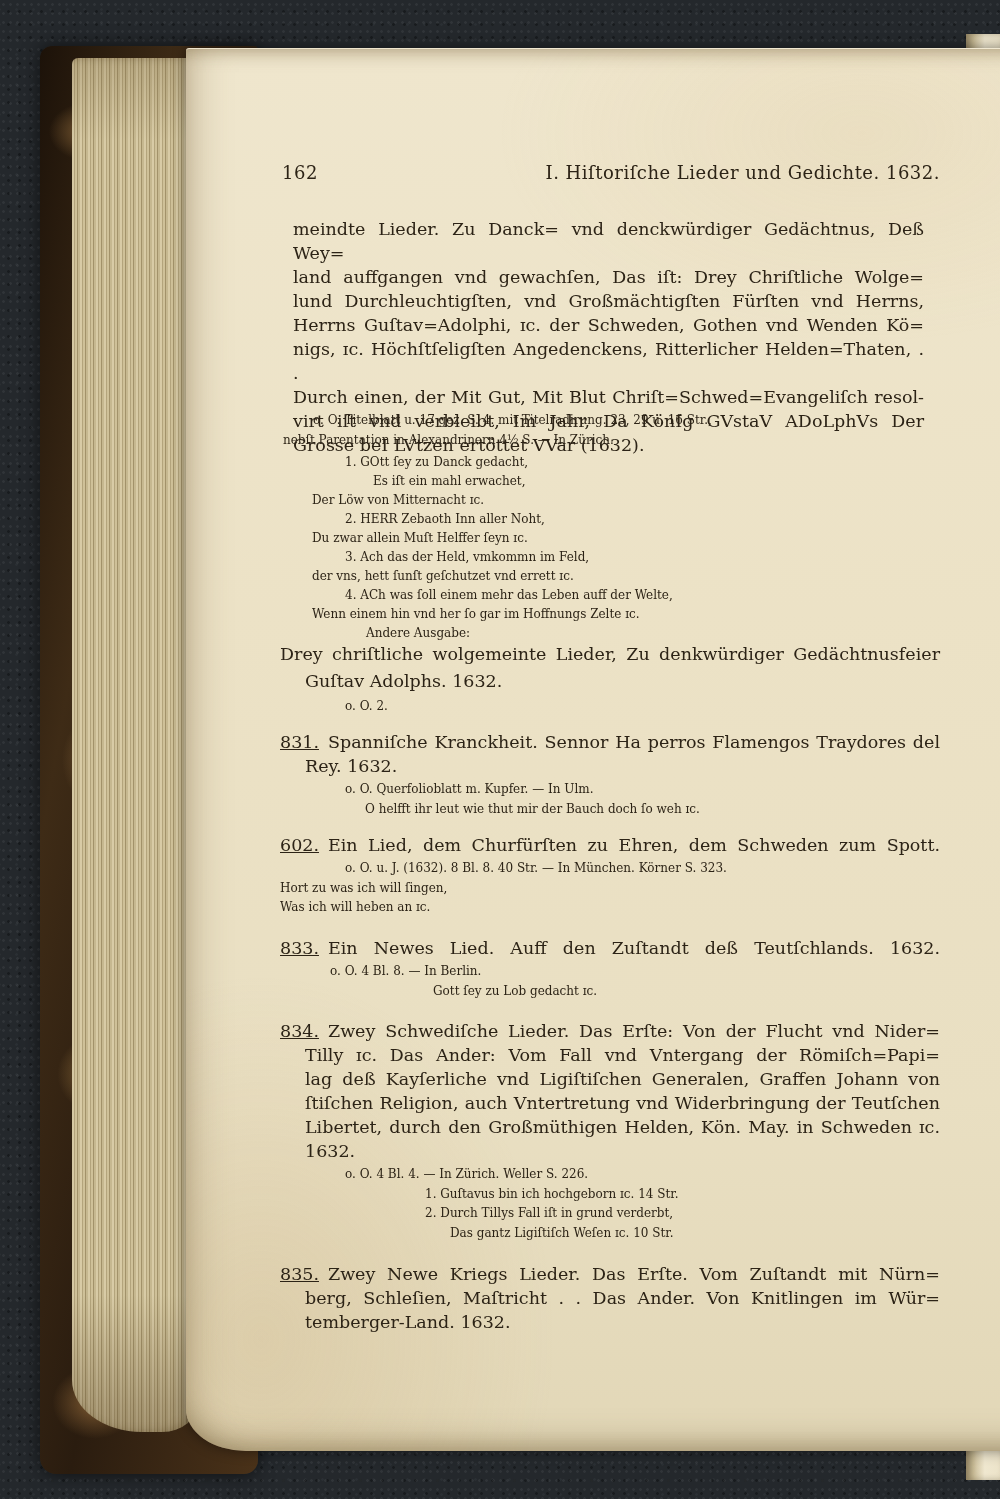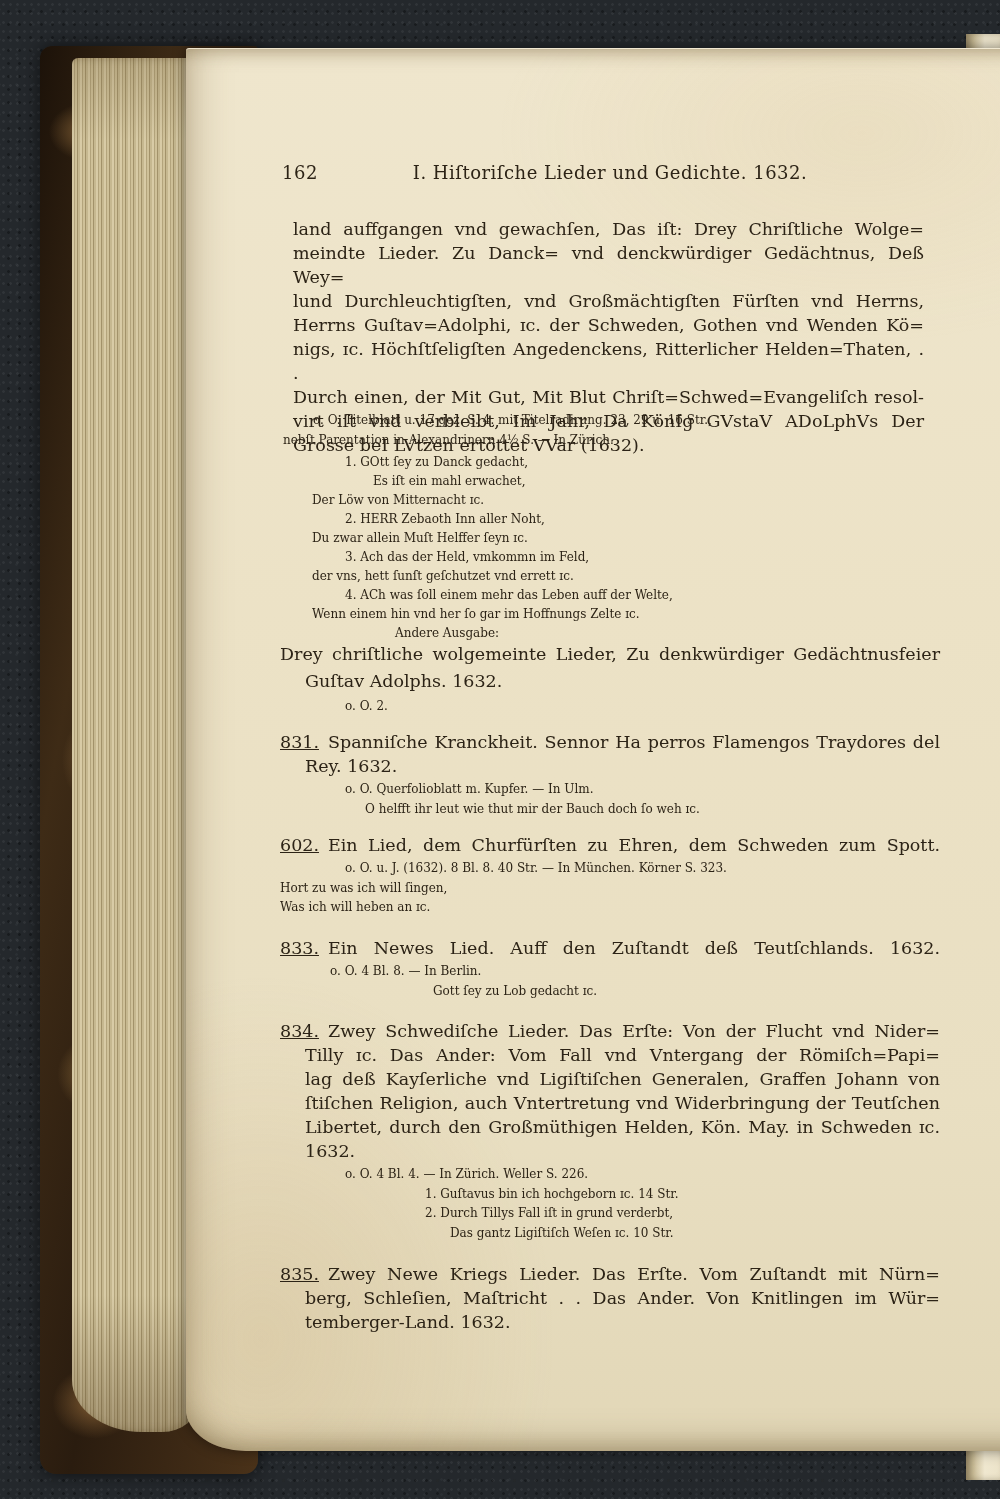--- a/index.html
+++ b/index.html
@@ -63,27 +63,27 @@
     box-shadow:inset 4px 0 6px rgba(70,55,30,.35);
   }
   .frag{position:absolute;left:25px;color:#2e261a;font-size:19px;line-height:19px;}
   .f1{top:256px}.f2{top:438px}.f3{top:548px}.f4{top:680px}.f5{top:866px}
   
   .txt{position:absolute;left:94px;width:660px;color:#2c2316;}
   .body{font-size:17.5px;line-height:24px;}
   .small{font-size:12px;line-height:19.5px;}
   .hdr{top:113px;font-size:18px;line-height:22px;letter-spacing:.5px;}
   .hdr .pn{position:absolute;left:2px;top:0;}
-  .hdr .ttl{display:block;text-align:center;}
+  .hdr .ttl{display:block;text-align:right;}
   .j{text-align:justify;text-align-last:justify;}
   .ln{white-space:normal;}
   .num{margin-right:9px;text-decoration:underline;}
   .m3{margin-left:3px}.m25{margin-left:25px}.m33{margin-left:33px}.m50{margin-left:50px}
   .m65{margin-left:65px}.m80{margin-left:32px}.m85{margin-left:85px}.m93{margin-left:93px}
-  .m95{margin-left:115px}.m145{margin-left:145px}.m153{margin-left:153px}.m170{margin-left:170px}
+  .m95{margin-left:86px}.m145{margin-left:145px}.m153{margin-left:153px}.m170{margin-left:170px}
   .ind13{margin-left:13px;margin-right:16px;}
   .b-intro{top:168px}
   .b-coll{top:362px}
   .b-verse{top:404px;line-height:19px;}
   .b-other{top:592px}
   .b-other .bl{line-height:27px}
   .b-e831{top:681px}
   .b-e832{top:784px}
   .b-e833{top:887px}
   .b-e834{top:970px}
@@ -110,22 +110,22 @@
   </div>
 
   <div class="page">
 
     <div class="txt hdr">
       <span class="pn">162</span>
       <span class="ttl">I. Hiſtoriſche Lieder und Gedichte. 1632.</span>
     </div>
 
     <div class="txt body b-intro">
+      <div class="ln j ind13">meindte Lieder. Zu Danck= vnd denckwürdiger Gedächtnus, Deß Wey=</div>
       <div class="ln j ind13">land auffgangen vnd gewachſen, Das iſt: Drey Chriſtliche Wolge=</div>
-      <div class="ln j ind13">meindte Lieder. Zu Danck= vnd denckwürdiger Gedächtnus, Deß Wey=</div>
       <div class="ln j ind13">lund Durchleuchtigſten, vnd Großmächtigſten Fürſten vnd Herrns,</div>
       <div class="ln j ind13">Herrns Guſtav=Adolphi, ɪc. der Schweden, Gothen vnd Wenden Kö=</div>
       <div class="ln j ind13">nigs, ɪc. Höchſtſeligſten Angedenckens, Ritterlicher Helden=Thaten, . .</div>
       <div class="ln j ind13">Durch einen, der Mit Gut, Mit Blut Chriſt=Schwed=Evangeliſch resol-</div>
       <div class="ln j ind13">virt iſt vnd verbleibt, Im Jahr, Da KönIg GVstaV ADoLphVs Der</div>
       <div class="ln ind13">Grosse beI LVtzen ertöttet VVar (1632).</div>
     </div>
 
     <div class="txt small b-coll">
       <div class="ln m33">o. O. Titelblatt u. 17 gez. S. 4. mit Titelradirung. 23, 29 u. 16 Str.,</div>

